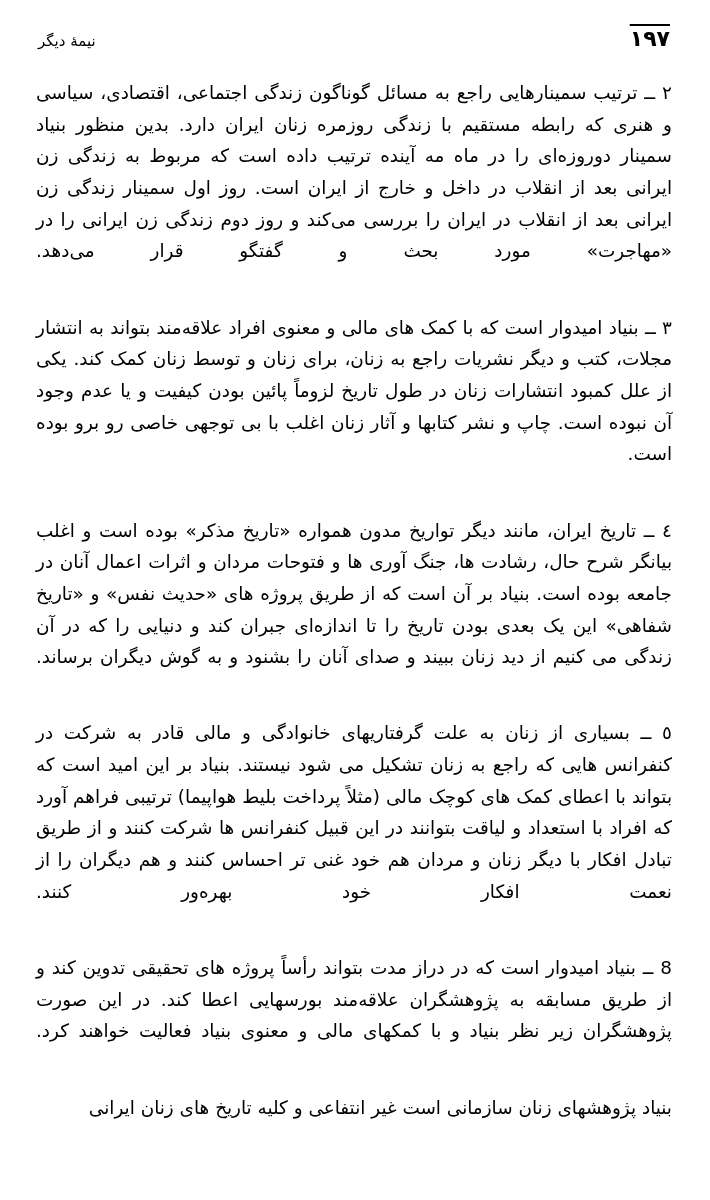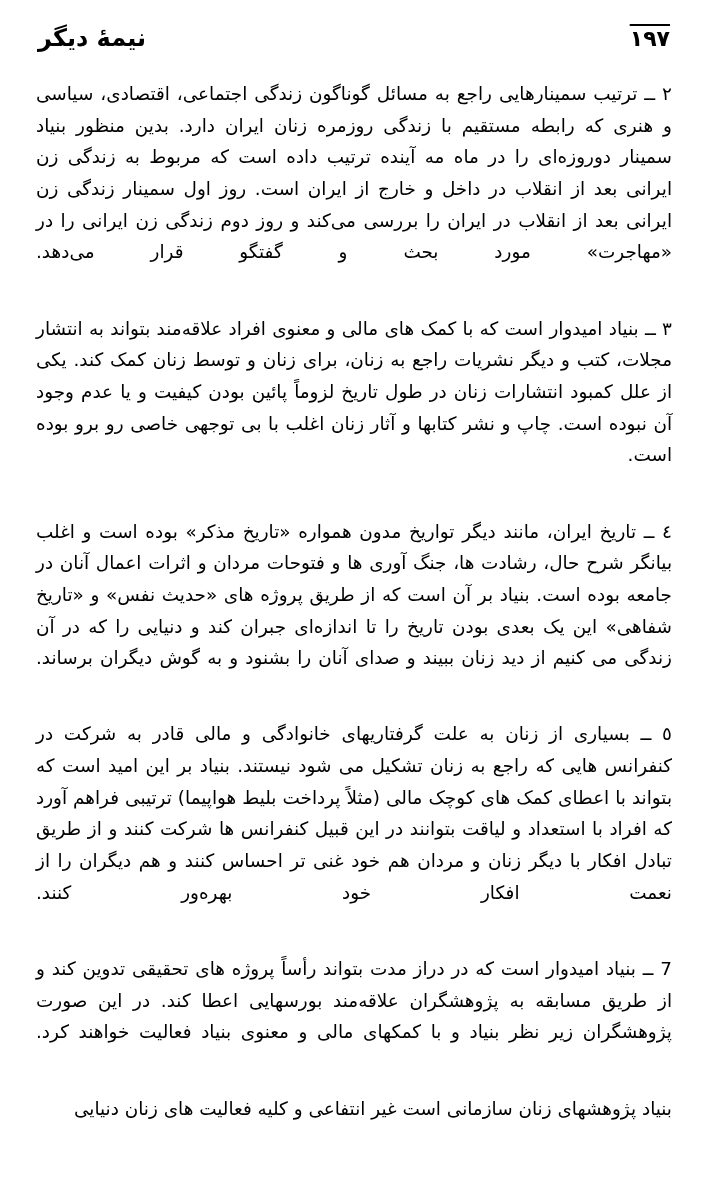--- a/index.html
+++ b/index.html
@@ -32,22 +32,22 @@
     margin-bottom: 26px;
     padding: 0 2px;
   }
   .page-number {
     font-size: 22px;
     font-weight: bold;
     text-decoration: overline;
     padding-top: 4px;
   }
   .book-title {
-    font-size: 24px;
-    font-weight: bold;
+    font-size: 15px;
+    font-weight: normal;
   }
   .body-text {
     font-size: 18.4px;
     line-height: 1.72;
     text-align: justify;
     text-justify: inter-word;
   }
   .para {
     margin: 13px 0 3px 0;
     text-indent: 0;
@@ -77,17 +77,17 @@
   <div class="header">
     <span class="page-number">۱۹۷</span>
     <span class="book-title">نیمهٔ دیگر</span>
   </div>
 
   <div class="body-text">
     <p class="para">۲ ــ ترتیب سمینارهایی راجع به مسائل گوناگون زندگی اجتماعی، اقتصادی، سیاسی و هنری که رابطه مستقیم با زندگی روزمره زنان ایران دارد. بدین منظور بنیاد سمینار دوروزه‌ای را در ماه مه آینده ترتیب داده است که مربوط به زندگی زن ایرانی بعد از انقلاب در داخل و خارج از ایران است. روز اول سمینار زندگی زن ایرانی بعد از انقلاب در ایران را بررسی می‌کند و روز دوم زندگی زن ایرانی را در «مهاجرت» مورد بحث و گفتگو قرار می‌دهد.</p>
     <p class="para">۳ ــ بنیاد امیدوار است که با کمک های مالی و معنوی افراد علاقه‌مند بتواند به انتشار مجلات، کتب و دیگر نشریات راجع به زنان، برای زنان و توسط زنان کمک کند. یکی از علل کمبود انتشارات زنان در طول تاریخ لزوماً پائین بودن کیفیت و یا عدم وجود آن نبوده است. چاپ و نشر کتابها و آثار زنان اغلب با بی توجهی خاصی رو برو بوده است.</p>
     <p class="para">٤ ــ تاریخ ایران، مانند دیگر تواریخ مدون همواره «تاریخ مذکر» بوده است و اغلب بیانگر شرح حال، رشادت ها، جنگ آوری ها و فتوحات مردان و اثرات اعمال آنان در جامعه بوده است. بنیاد بر آن است که از طریق پروژه های «حدیث نفس» و «تاریخ شفاهی» این یک بعدی بودن تاریخ را تا اندازه‌ای جبران کند و دنیایی را که در آن زندگی می کنیم از دید زنان ببیند و صدای آنان را بشنود و به گوش دیگران برساند.</p>
     <p class="para">٥ ــ بسیاری از زنان به علت گرفتاریهای خانوادگی و مالی قادر به شرکت در کنفرانس هایی که راجع به زنان تشکیل می شود نیستند. بنیاد بر این امید است که بتواند با اعطای کمک های کوچک مالی (مثلاً پرداخت بلیط هواپیما) ترتیبی فراهم آورد که افراد با استعداد و لیاقت بتوانند در این قبیل کنفرانس ها شرکت کنند و از طریق تبادل افکار با دیگر زنان و مردان هم خود غنی تر احساس کنند و هم دیگران را از نعمت افکار خود بهره‌ور کنند.</p>
-    <p class="para tight">7 ــ بنیاد امیدوار است که در دراز مدت بتواند رأساً پروژه های تحقیقی تدوین کند و از طریق مسابقه به پژوهشگران علاقه‌مند بورسهایی اعطا کند. در این صورت پژوهشگران زیر نظر بنیاد و با کمکهای مالی و معنوی بنیاد فعالیت خواهند کرد.</p>
-    <p class="para last nostretch">بنیاد پژوهشهای زنان سازمانی است غیر انتفاعی و کلیه فعالیت های زنان دنیایی</p>
+    <p class="para tight">8 ــ بنیاد امیدوار است که در دراز مدت بتواند رأساً پروژه های تحقیقی تدوین کند و از طریق مسابقه به پژوهشگران علاقه‌مند بورسهایی اعطا کند. در این صورت پژوهشگران زیر نظر بنیاد و با کمکهای مالی و معنوی بنیاد فعالیت خواهند کرد.</p>
+    <p class="para last nostretch">بنیاد پژوهشهای زنان سازمانی است غیر انتفاعی و کلیه تاریخ های زنان ایرانی</p>
   </div>
 
 </div>
 
 </body></html>

